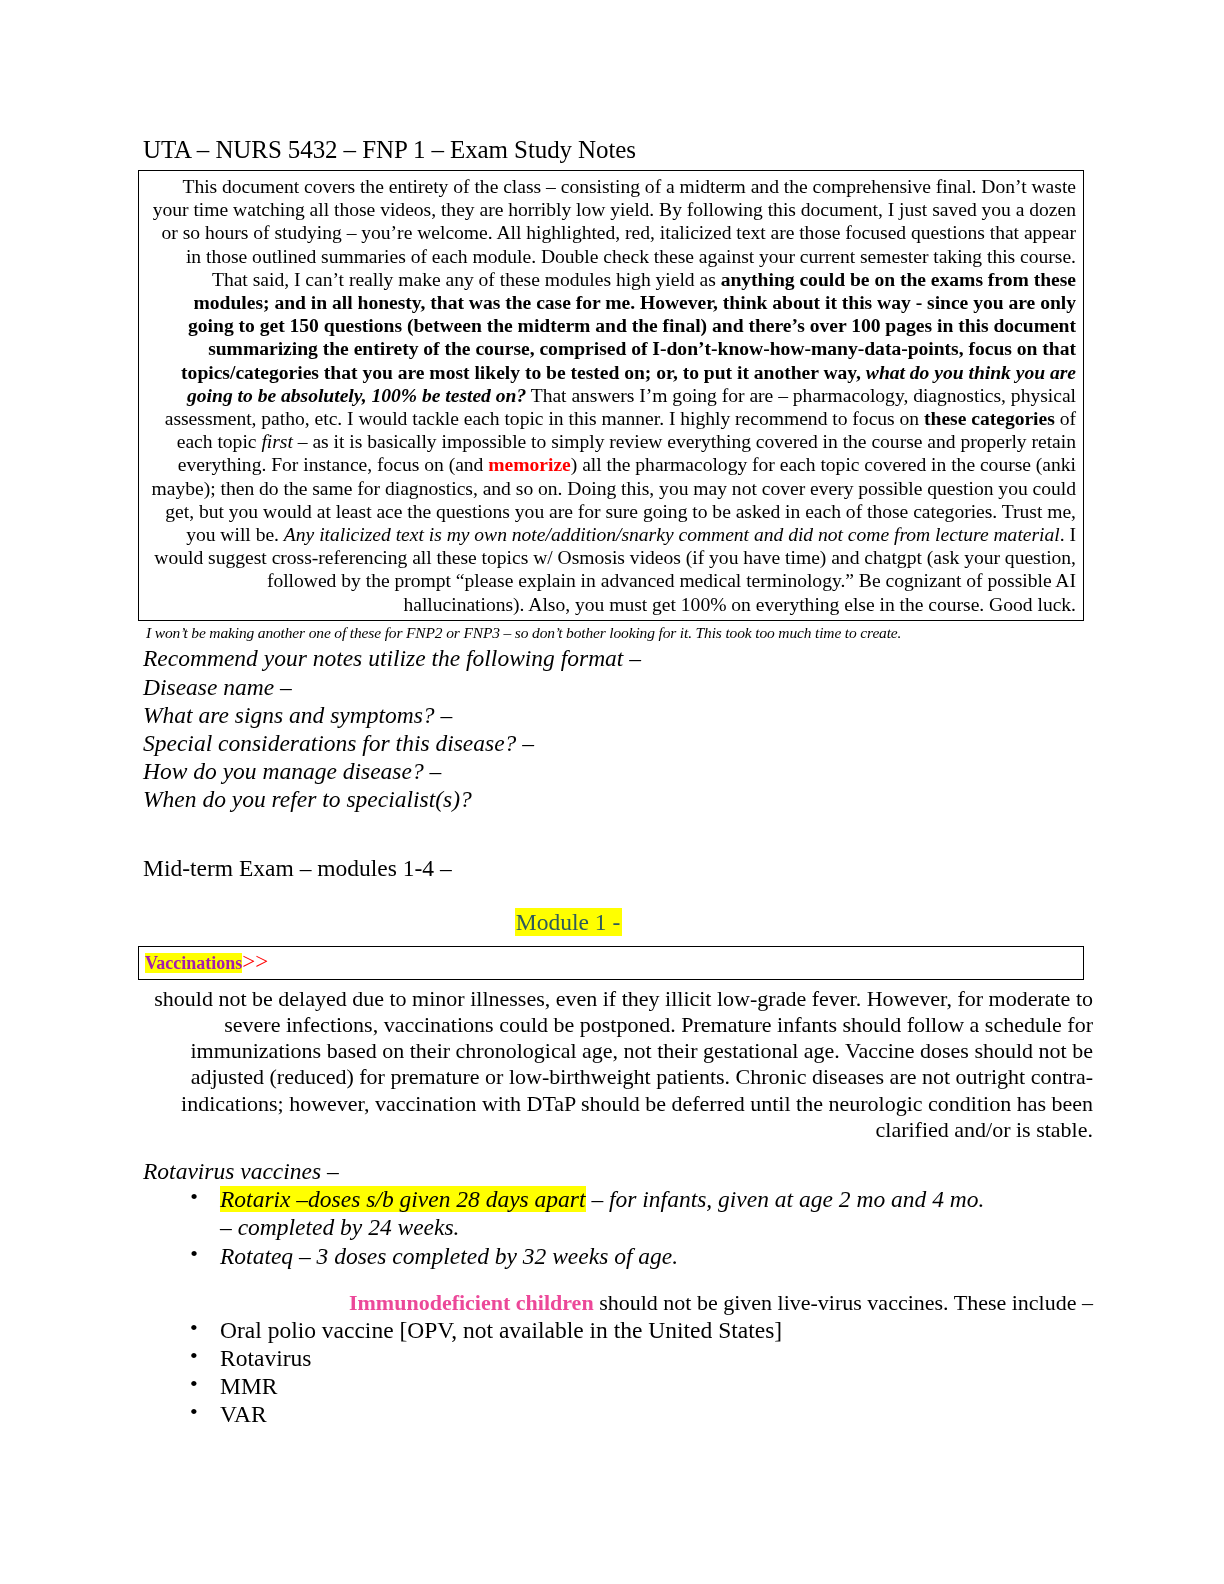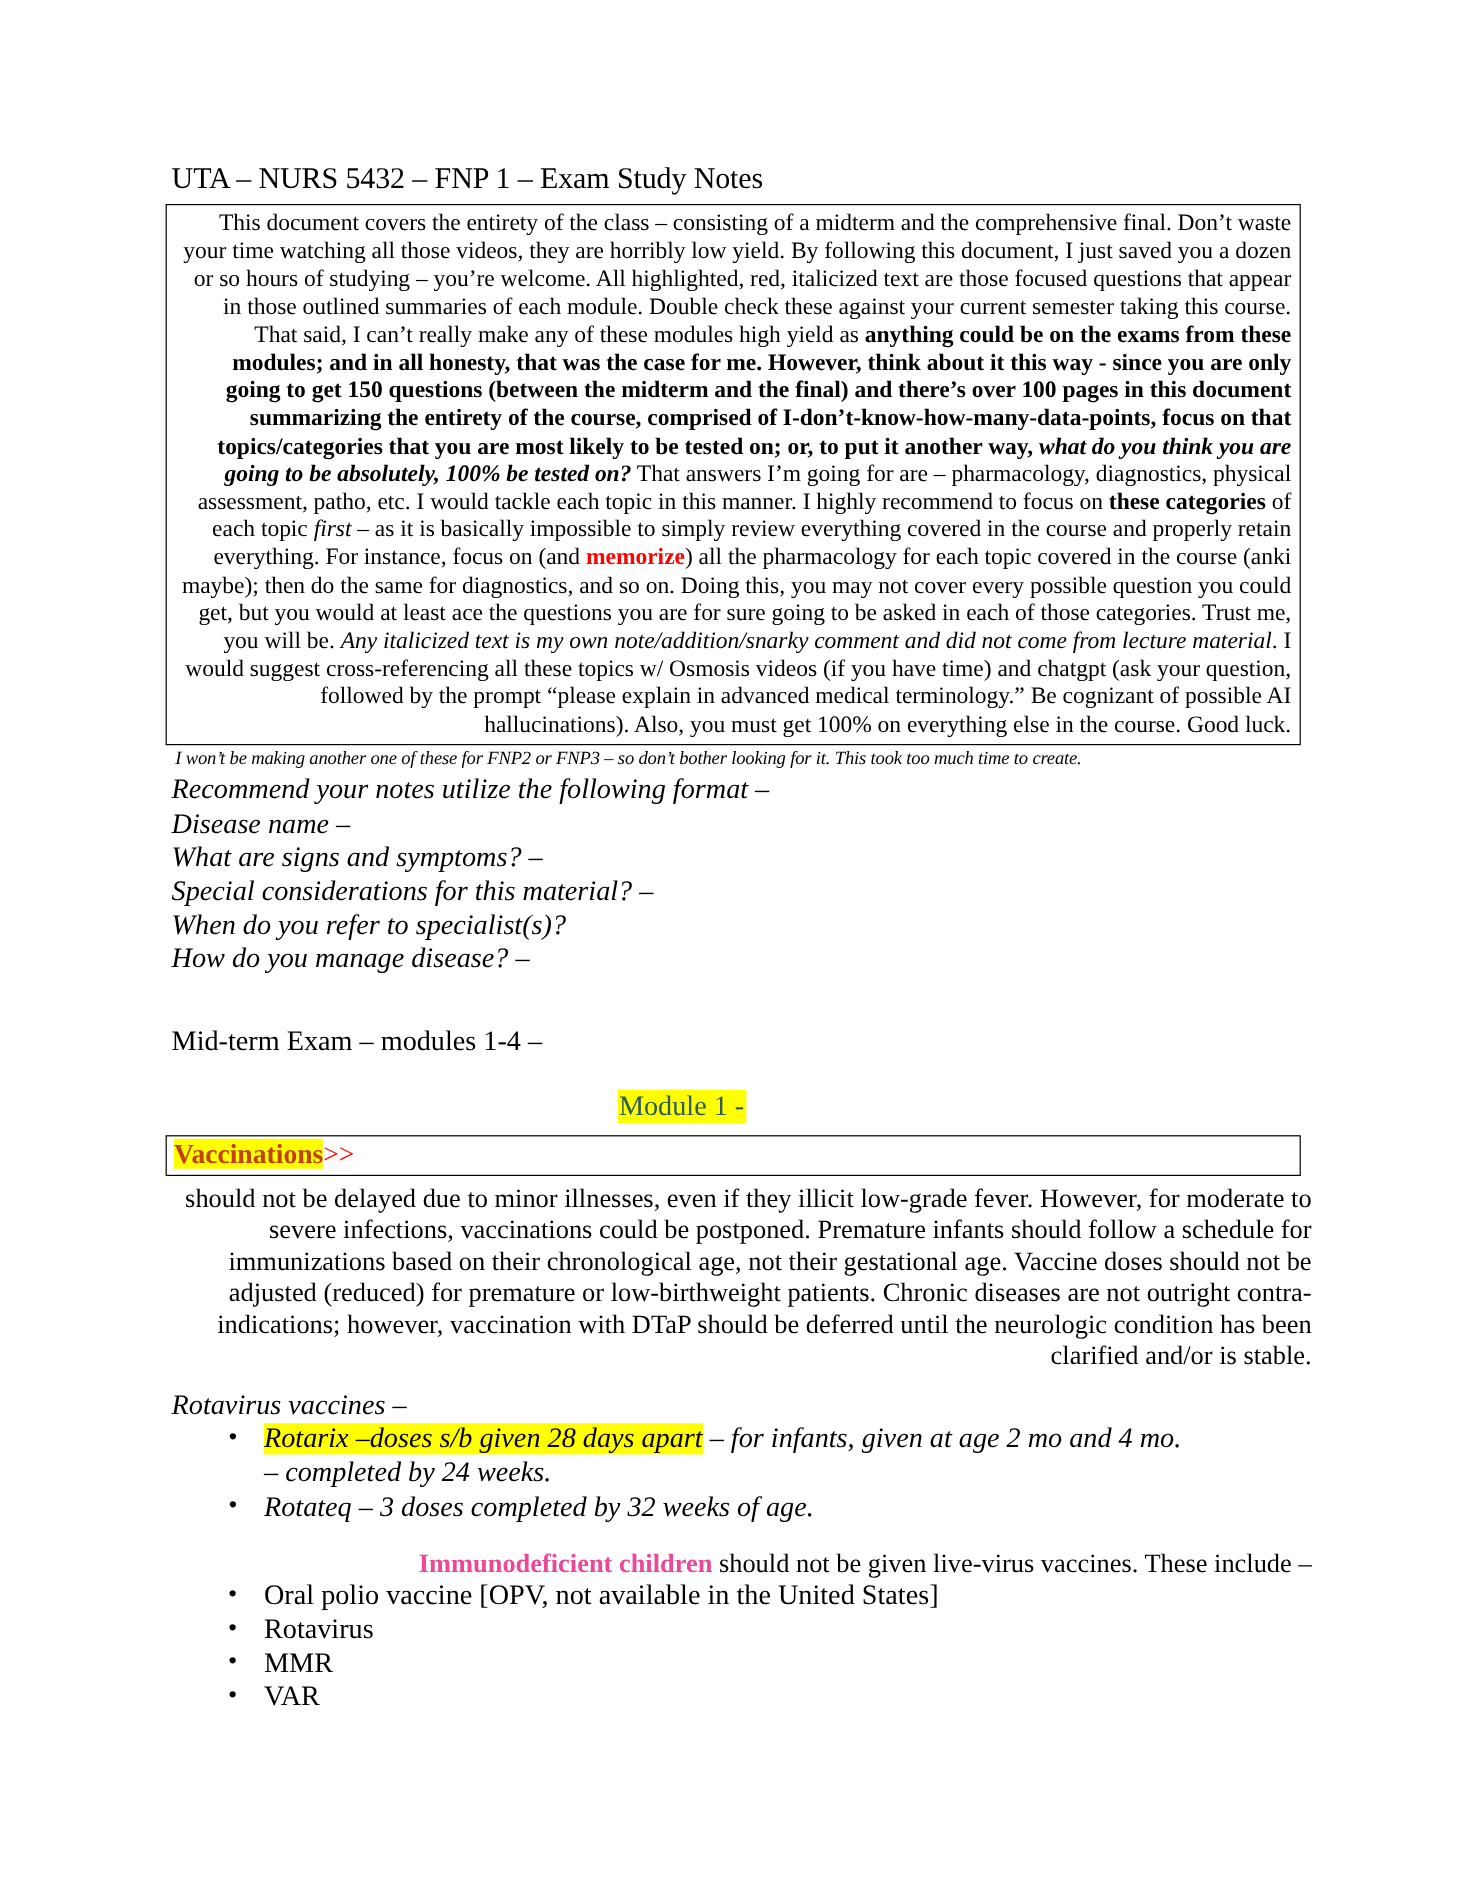--- a/index.html
+++ b/index.html
@@ -100,23 +100,23 @@
   
   .section-box {
     border: 1.8px solid #000;
     width: 946px;
     box-sizing: border-box;
     padding: 2px 6px 4px 6px;
     margin-top: 10px;
   }
   .section-box .title-hl {
     background: #ffff00;
-    color: #c2410c;
+    color: #a21caf;
     font-weight: bold;
-    font-size: 23px;
+    font-size: 18px;
   }
   .section-box .arrows {
     color: #ff0000;
     font-size: 23px;
     font-weight: normal;
   }
 
   
   .body-par {
     font-size: 22px;
@@ -172,23 +172,23 @@
   <div class="intro-box">
     <p><span>This document covers the entirety of the class – consisting of a midterm and the comprehensive final. Don’t waste your time watching all those videos, they are horribly low yield. By following this document, I just saved you a dozen or so hours of studying – you’re welcome. All highlighted, red, italicized text are those focused questions that appear in those outlined summaries of each module. Double check these against your current semester taking this course. That said, I can’t really make any of these modules high yield as </span><b class="hv">anything could be on the exams from these modules; and in all honesty, that was the case for me. However, think about it this way - since you are only going to get 150 questions (between the midterm and the final) and there’s over 100 pages in this document summarizing the entirety of the course, comprised of I-don’t-know-how-many-data-points, focus on that topics/categories that you are most likely to be tested on; or, to put it another way, </b><span class="bi">what do you think you are going to be absolutely, 100% be tested on?</span><span> That answers I’m going for are – pharmacology, diagnostics, physical assessment, patho, etc. I would tackle each topic in this manner. I highly recommend to focus on </span><b class="hv">these categories</b><span> of each topic </span><i class="it">first</i><span> – as it is basically impossible to simply review everything covered in the course and properly retain everything. For instance, focus on (and </span><span class="red-b">memorize</span><span>) all the pharmacology for each topic covered in the course (anki maybe); then do the same for diagnostics, and so on. Doing this, you may not cover every possible question you could get, but you would at least ace the questions you are for sure going to be asked in each of those categories. Trust me, you will be. </span><i class="it">Any italicized text is my own note/addition/snarky comment and did not come from lecture material</i><span>. I would suggest cross-referencing all these topics w/ Osmosis videos (if you have time) and chatgpt (ask your question, followed by the prompt “please explain in advanced medical terminology.” Be cognizant of possible AI hallucinations). Also, you must get 100% on everything else in the course. Good luck.</span></p>
   </div>
 
   <div class="small-note">I won’t be making another one of these for FNP2 or FNP3 – so don’t bother looking for it. This took too much time to create.</div>
 
   <div class="fmt-lines">
     <div>Recommend your notes utilize the following format –</div>
     <div>Disease name –</div>
     <div>What are signs and symptoms? –</div>
-    <div>Special considerations for this material? –</div>
+    <div>Special considerations for this disease? –</div>
+    <div>How do you manage disease? –</div>
     <div>When do you refer to specialist(s)?</div>
-    <div>How do you manage disease? –</div>
   </div>
 
   <div class="spacer-lg"></div>
 
   <div class="plain-line">Mid-term Exam – modules 1-4 –</div>
 
   <div class="spacer-md"></div>
 
   <div class="module-line"><span class="hl">Module 1 -</span></div>
 

